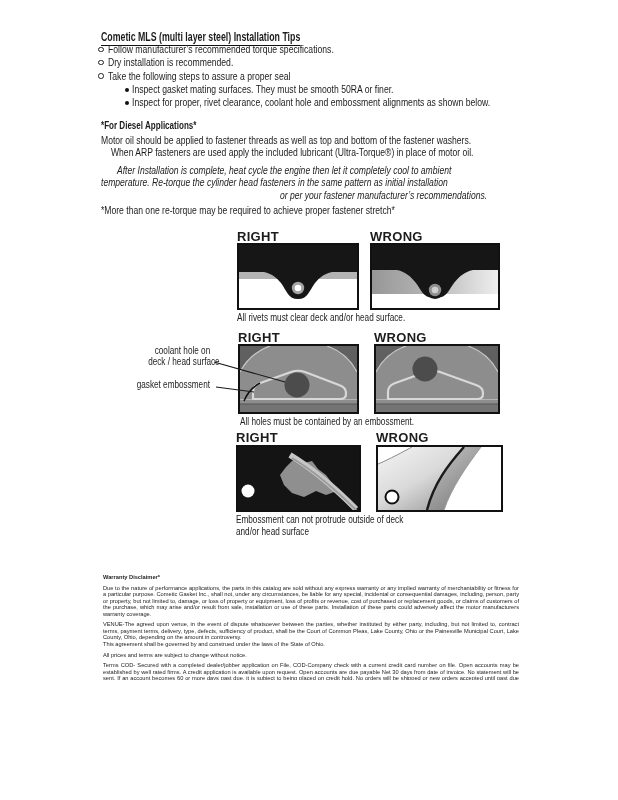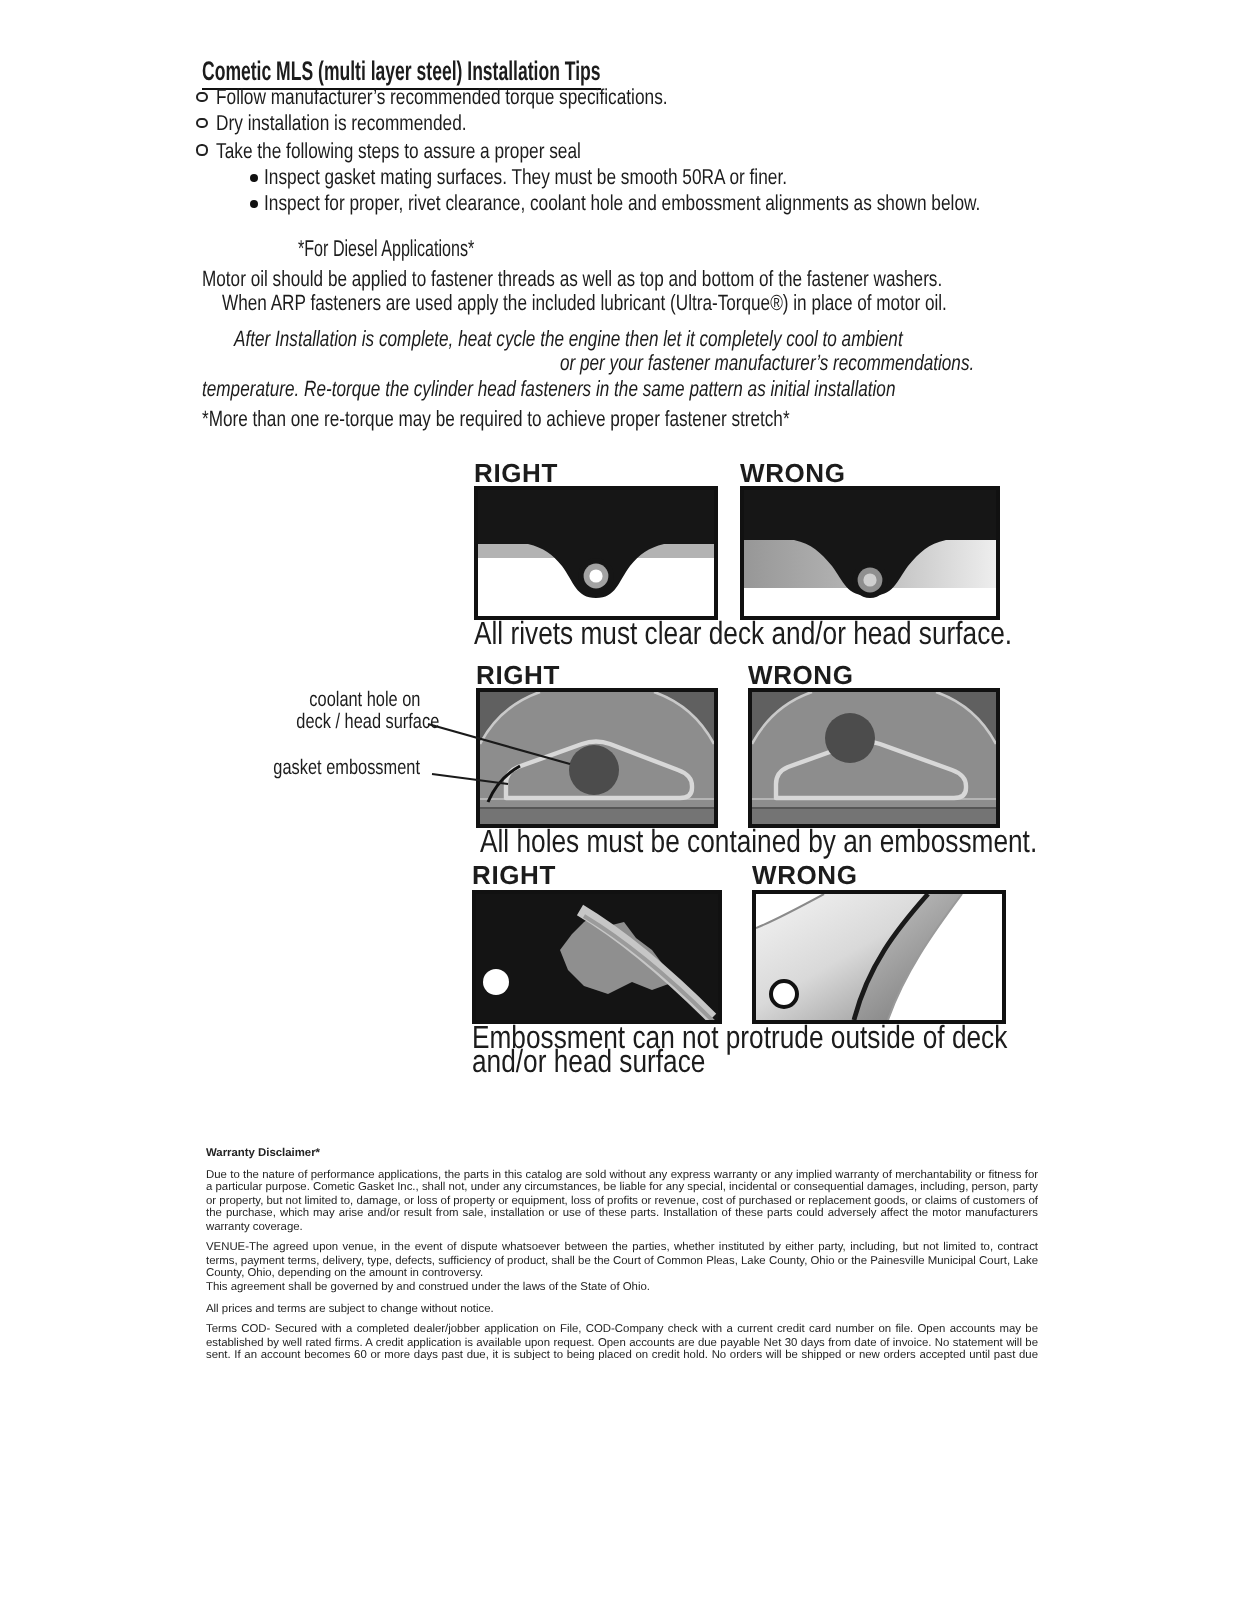--- a/index.html
+++ b/index.html
@@ -12,26 +12,26 @@
   .sx78{transform:scaleX(.78);transform-origin:0 50%;}
   .sx80{transform:scaleX(.80);transform-origin:0 50%;}
   .sx82{transform:scaleX(.82);transform-origin:0 50%;}
   .sx78r{transform:scaleX(.78);transform-origin:100% 50%;}
   .title{font-size:13.5px;font-weight:bold;border-bottom:1.6px solid #111;padding-bottom:1px;}
   .brow{height:13.3px;line-height:13.3px;font-size:10.8px;white-space:nowrap;}
   .bullet-o{display:inline-block;width:3.5px;height:3.5px;border:1px solid #222;border-radius:50%;
             margin-right:4px;vertical-align:1px;}
   .bullet-f{display:inline-block;width:4px;height:4px;background:#111;border-radius:50%;
             margin-right:3px;vertical-align:1px;}
-  .dheading{font-size:11.5px;font-weight:normal;margin-left:48px;}
+  .dheading{font-size:11.5px;font-weight:bold;}
   .bline{height:12.4px;line-height:12.4px;font-size:11px;white-space:nowrap;text-align:right;}
   .dlabel{font-size:13px;font-weight:bold;letter-spacing:.3px;}
   .dbox{position:absolute;border:2px solid #111;background:#fff;}
   .dbox svg{display:block;}
-  .caption{font-size:16px;}
+  .caption{font-size:10px;}
   .cap-line{height:11.6px;line-height:11.6px;white-space:nowrap;}
   .callout{font-size:10.5px;text-align:right;}
   .callout div{height:10.8px;line-height:10.8px;white-space:nowrap;}
   .legal{width:416px;font-size:5.7px;line-height:6.4px;color:#232323;text-align:justify;}
   .legal .lh{font-weight:bold;margin:0 0 4.5px 0;}
   .lp{margin:0 0 4.5px 0;}
   .lp.tight{margin-bottom:0;}
   .code{font-size:12.5px;color:#3b82f6;letter-spacing:.2px;font-style:italic;}
   .leader{pointer-events:none;}
 </style>
@@ -54,22 +54,22 @@
 
   <div class="abs dheading" style="left:101px;top:119px;">
     <span class="nw sx70">*For Diesel Applications*</span>
   </div>
   <div class="abs" style="left:101px;top:134px;">
     <div class="bline"><span class="nw sx78">Motor oil should be applied to fastener threads as well as top and bottom of the fastener washers.</span></div>
     <div class="bline"><span class="nw sx78">When ARP fasteners are used apply the included lubricant (Ultra-Torque®) in place of motor oil.</span></div>
   </div>
   <div class="abs" style="left:101px;top:164px;font-style:italic;">
     <div class="bline"><span class="nw sx78">After Installation is complete, heat cycle the engine then let it completely cool to ambient</span></div>
+    <div class="bline"><span class="nw sx78">temperature. Re-torque the cylinder head fasteners in the same pattern as initial installation</span></div>
     <div class="bline"><span class="nw sx78">or per your fastener manufacturer’s recommendations.</span></div>
-    <div class="bline"><span class="nw sx78">temperature. Re-torque the cylinder head fasteners in the same pattern as initial installation</span></div>
   </div>
   <div class="abs bline" style="left:101px;top:204px;">
     <span class="nw sx78">*More than one re-torque may be required to achieve proper fastener stretch*</span>
   </div>
 
   <div class="abs dlabel" style="left:237px;top:229px;width:122px;">RIGHT</div>
   <div class="abs dlabel" style="left:370px;top:229px;width:130px;">WRONG</div>
 
   <div class="dbox" style="left:237px;top:243px;">
     <svg width="118" height="63" viewBox="0 0 118 63">

